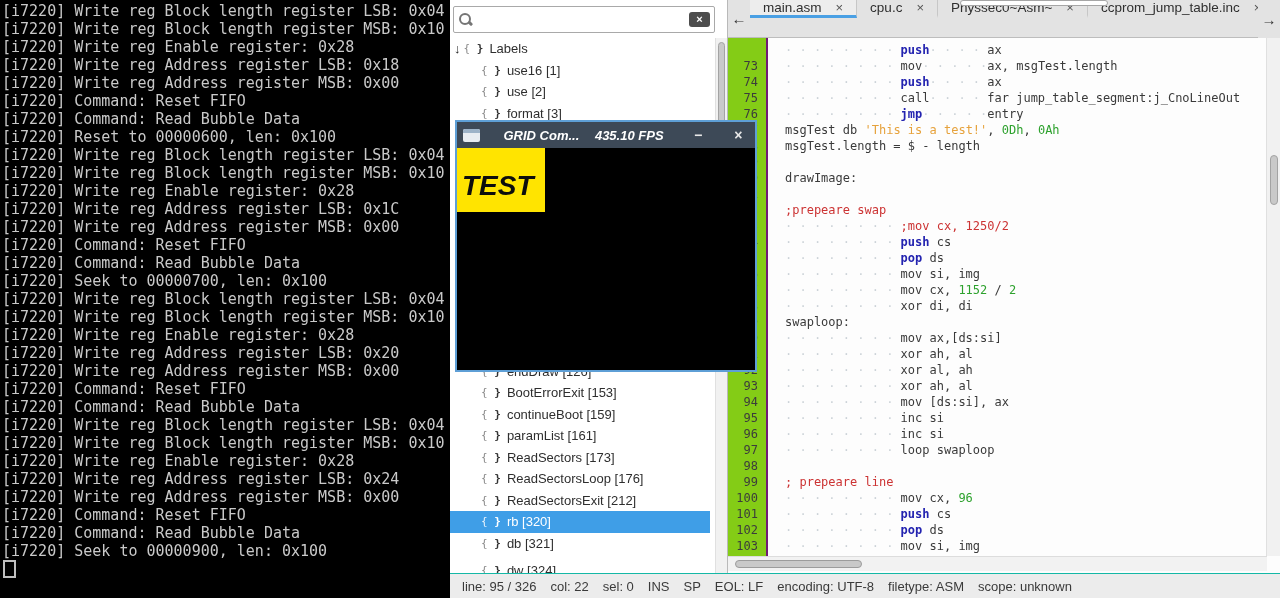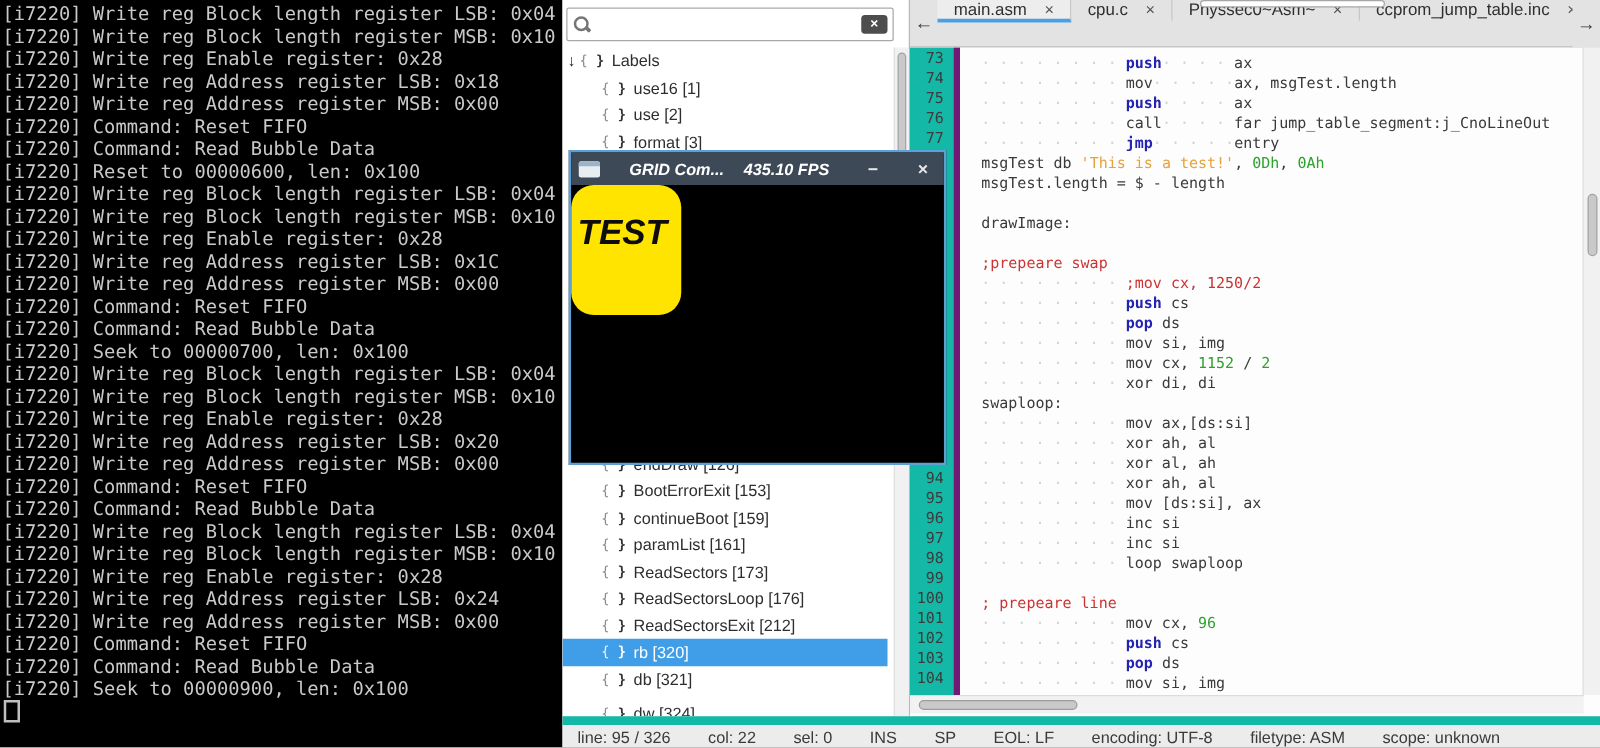--- a/index.html
+++ b/index.html
@@ -57,22 +57,22 @@
   #tabs{display:flex;align-items:flex-start;}
   .tab{display:flex;align-items:center;gap:14px;padding:0 13px;font-size:13.5px;color:#2f2f2f;
        border-right:1px solid #c7c7c7;border-bottom:3px solid transparent;box-sizing:border-box;}
   .tab.active{background:#ededed;border-bottom:3px solid var(--accent);}
   .tabx{font-size:13px;color:#555;}
   .tab-hscroll{position:absolute;left:232px;top:0;width:148px;height:6px;background:#fff;
                border:1px solid #a6a6a6;border-radius:4px;box-sizing:border-box;}
 
   .codewrap{position:absolute;left:0;top:38px;width:539px;height:518px;overflow:hidden;
             display:flex;}
-  .gutter{width:40px;background:#14b8a6;border-right:5px solid #701a75;box-sizing:border-box;
-          padding-top:0;flex:0 0 auto;}
+  .gutter{width:40px;background:#84cc16;border-right:2px solid #701a75;box-sizing:border-box;
+          padding-top:20px;flex:0 0 auto;}
   .gnum{font-family:"DejaVu Sans Mono",monospace;font-size:12px;line-height:16px;color:#3c3c3c;
         text-align:right;padding-right:8px;}
   .code{flex:1;background:#fdfdfd;padding:4px 0 0 17px;overflow:hidden;}
   .cline{font-family:"DejaVu Sans Mono",monospace;font-size:12px;line-height:16px;
          white-space:pre;color:#333;}
   .cline .ws{color:#ccd3d8;}
   .cline .kw{color:var(--kw);font-weight:bold;}
   .cline .pl{color:#3a3a3a;text-align:right;}
   .cline .cm{color:var(--comment);}
   .cline .str{color:var(--string);}
@@ -80,42 +80,42 @@
 
   .hscroll{position:absolute;left:0;bottom:2px;width:539px;height:15px;background:#f2f2f2;
            border-top:1px solid #ddd;box-sizing:border-box;}
   .hscroll .thumb{position:absolute;left:7px;top:3px;width:127px;height:8px;background:#c9c9c9;
                   border:1px solid #9c9c9c;border-radius:4px;box-sizing:border-box;}
   .editor-scroll{right:0;top:38px;bottom:17px;width:13px;border-left:1px solid #e0e0e0;}
   .editor-scroll .thumb{left:3px;top:117px;height:50px;width:8px;}
 
   
   .statusbar{position:absolute;left:450px;top:573px;width:830px;height:25px;background:#ececec;
-             border-top:7px solid #14b8a6;box-sizing:border-box;display:flex;align-items:center;
-             gap:30px;padding-left:12px;font-size:13px;color:#3a3a3a;}
+             border-top:1px solid #14b8a6;box-sizing:border-box;display:flex;align-items:center;
+             gap:14px;padding-left:12px;font-size:13px;color:#3a3a3a;}
 
   
   .gridwin{position:absolute;left:455px;top:120px;width:302px;height:252px;
            border:2px solid var(--window-border);box-sizing:border-box;z-index:50;
            background:#000;font-style:italic;}
   .gridtitle{height:26px;background:var(--titlebar);display:flex;align-items:center;
              padding:0 6px;box-sizing:border-box;}
   .winicon{width:17px;height:13px;background:#e8edf2;border-radius:2px;position:relative;
            flex:0 0 auto;}
   .winicon::before{content:"";position:absolute;left:0;top:0;right:0;height:4px;
                    background:#9db3c8;border-radius:2px 2px 0 0;}
   .gridtitletext{flex:1;text-align:center;color:#fff;font-size:13px;font-weight:bold;
                  white-space:nowrap;overflow:hidden;}
   .gridtitletext span{margin:0 6px;}
   .winbtn{color:#e8e8e8;font-size:14px;font-weight:bold;width:22px;text-align:center;
           flex:0 0 auto;}
   .winbtn.close{margin-left:18px;}
   .gridcanvas{position:relative;width:100%;height:222px;background:#000;}
-  .yellowblock{position:absolute;left:0;top:0;width:88px;height:104px;
-               background:var(--sprite-yellow);border-radius:18px;}
+  .yellowblock{position:absolute;left:0;top:0;width:88px;height:64px;
+               background:var(--sprite-yellow);}
   .yellowblock span{position:absolute;left:5px;top:22px;font-size:28px;font-weight:bold;
                     color:#0d0d0d;font-family:"Liberation Sans",sans-serif;letter-spacing:0px;}
 </style>
 </head>
 <body>
 
 <div class="root">
 
   <div class="terminal">
     <div id="term-lines">

